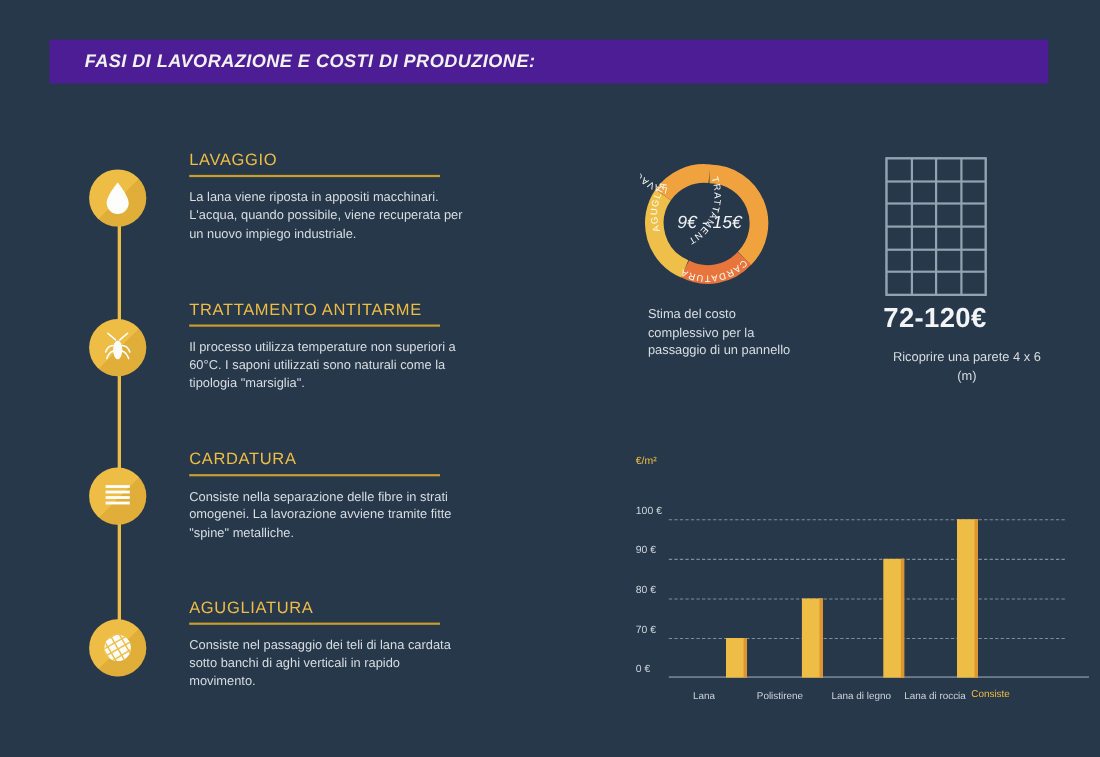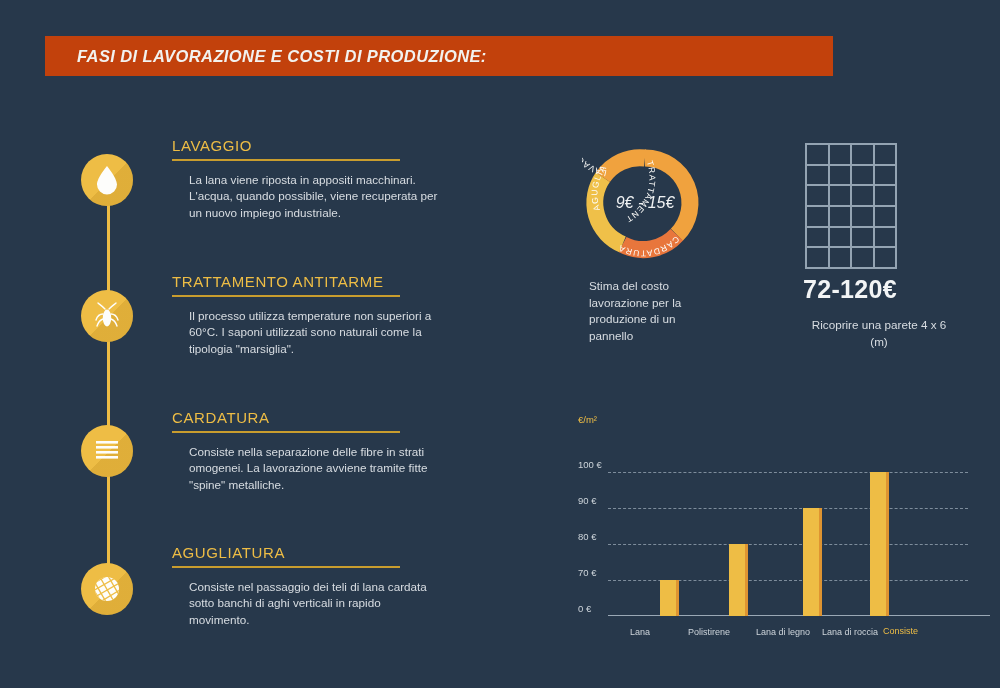--- a/index.html
+++ b/index.html
@@ -7,22 +7,22 @@
     width:1000px;height:688px;
     background:#27384b;
     font-family:"Liberation Sans", sans-serif;
     overflow:hidden;
     position:relative;
   }
   .page{position:absolute;inset:0;}
 
   
   .titlebar{
-    position:absolute;left:45px;top:36px;width:788px;height:40px;
-    background:#c2410c;
+    position:absolute;left:45px;top:36px;width:908px;height:40px;
+    background:#4c1d95;
     display:flex;align-items:center;
   }
   .titlebar .txt{
     margin-left:32px;
     color:#f2f2ef;
     font-size:16.5px;
     font-style:italic;
     font-weight:bold;
     letter-spacing:.4px;
   }
@@ -47,21 +47,20 @@
 
   .step{position:absolute;left:172px;width:250px;}
   .step .h{
     color:#eebd45;font-size:15px;letter-spacing:.6px;
     padding-bottom:5px;
   }
   .step .rule{height:1.5px;background:#c99d2e;width:228px;}
   .step .body{
     margin-top:11px;color:#d8dde2;font-size:11.7px;line-height:16.5px;
     width:252px;
-    margin-left:17px;
   }
 
   
   .donut-wrap{position:absolute;left:582px;top:140px;width:126px;height:126px;}
   .donut-center{
     position:absolute;left:50%;top:50%;transform:translate(-50%,-50%);
     color:#f0f2f3;font-size:16px;font-style:italic;white-space:nowrap;
   }
   .donut-cap{
     position:absolute;left:589px;top:278px;width:130px;
@@ -220,21 +219,21 @@
       </g>
       <g fill="#fdfdfb" font-size="8.5" font-family="Liberation Sans, sans-serif" letter-spacing="1">
         <text><textPath href="#arcTR" startOffset="6%">TRATTAMENTO</textPath></text>
         <text><textPath href="#arcCA" startOffset="2%">CARDATURA</textPath></text>
         <text><textPath href="#arcAG" startOffset="4%">AGUGLIATURA</textPath></text>
         <text><textPath href="#arcLA" startOffset="6%">LAVAGGIO</textPath></text>
       </g>
     </svg>
     <div class="donut-center">9€ - 15€</div>
   </div>
-  <div class="donut-cap">Stima del costo lavorazione per la produzione di un pannello</div>
+  <div class="donut-cap">Stima del costo complessivo per la passaggio di un pannello</div>
 
   <div class="wall">
     <div class="cell"></div>
       <div class="cell"></div>
       <div class="cell"></div>
       <div class="cell"></div>
     <div class="cell"></div>
       <div class="cell"></div>
       <div class="cell"></div>
       <div class="cell"></div>

